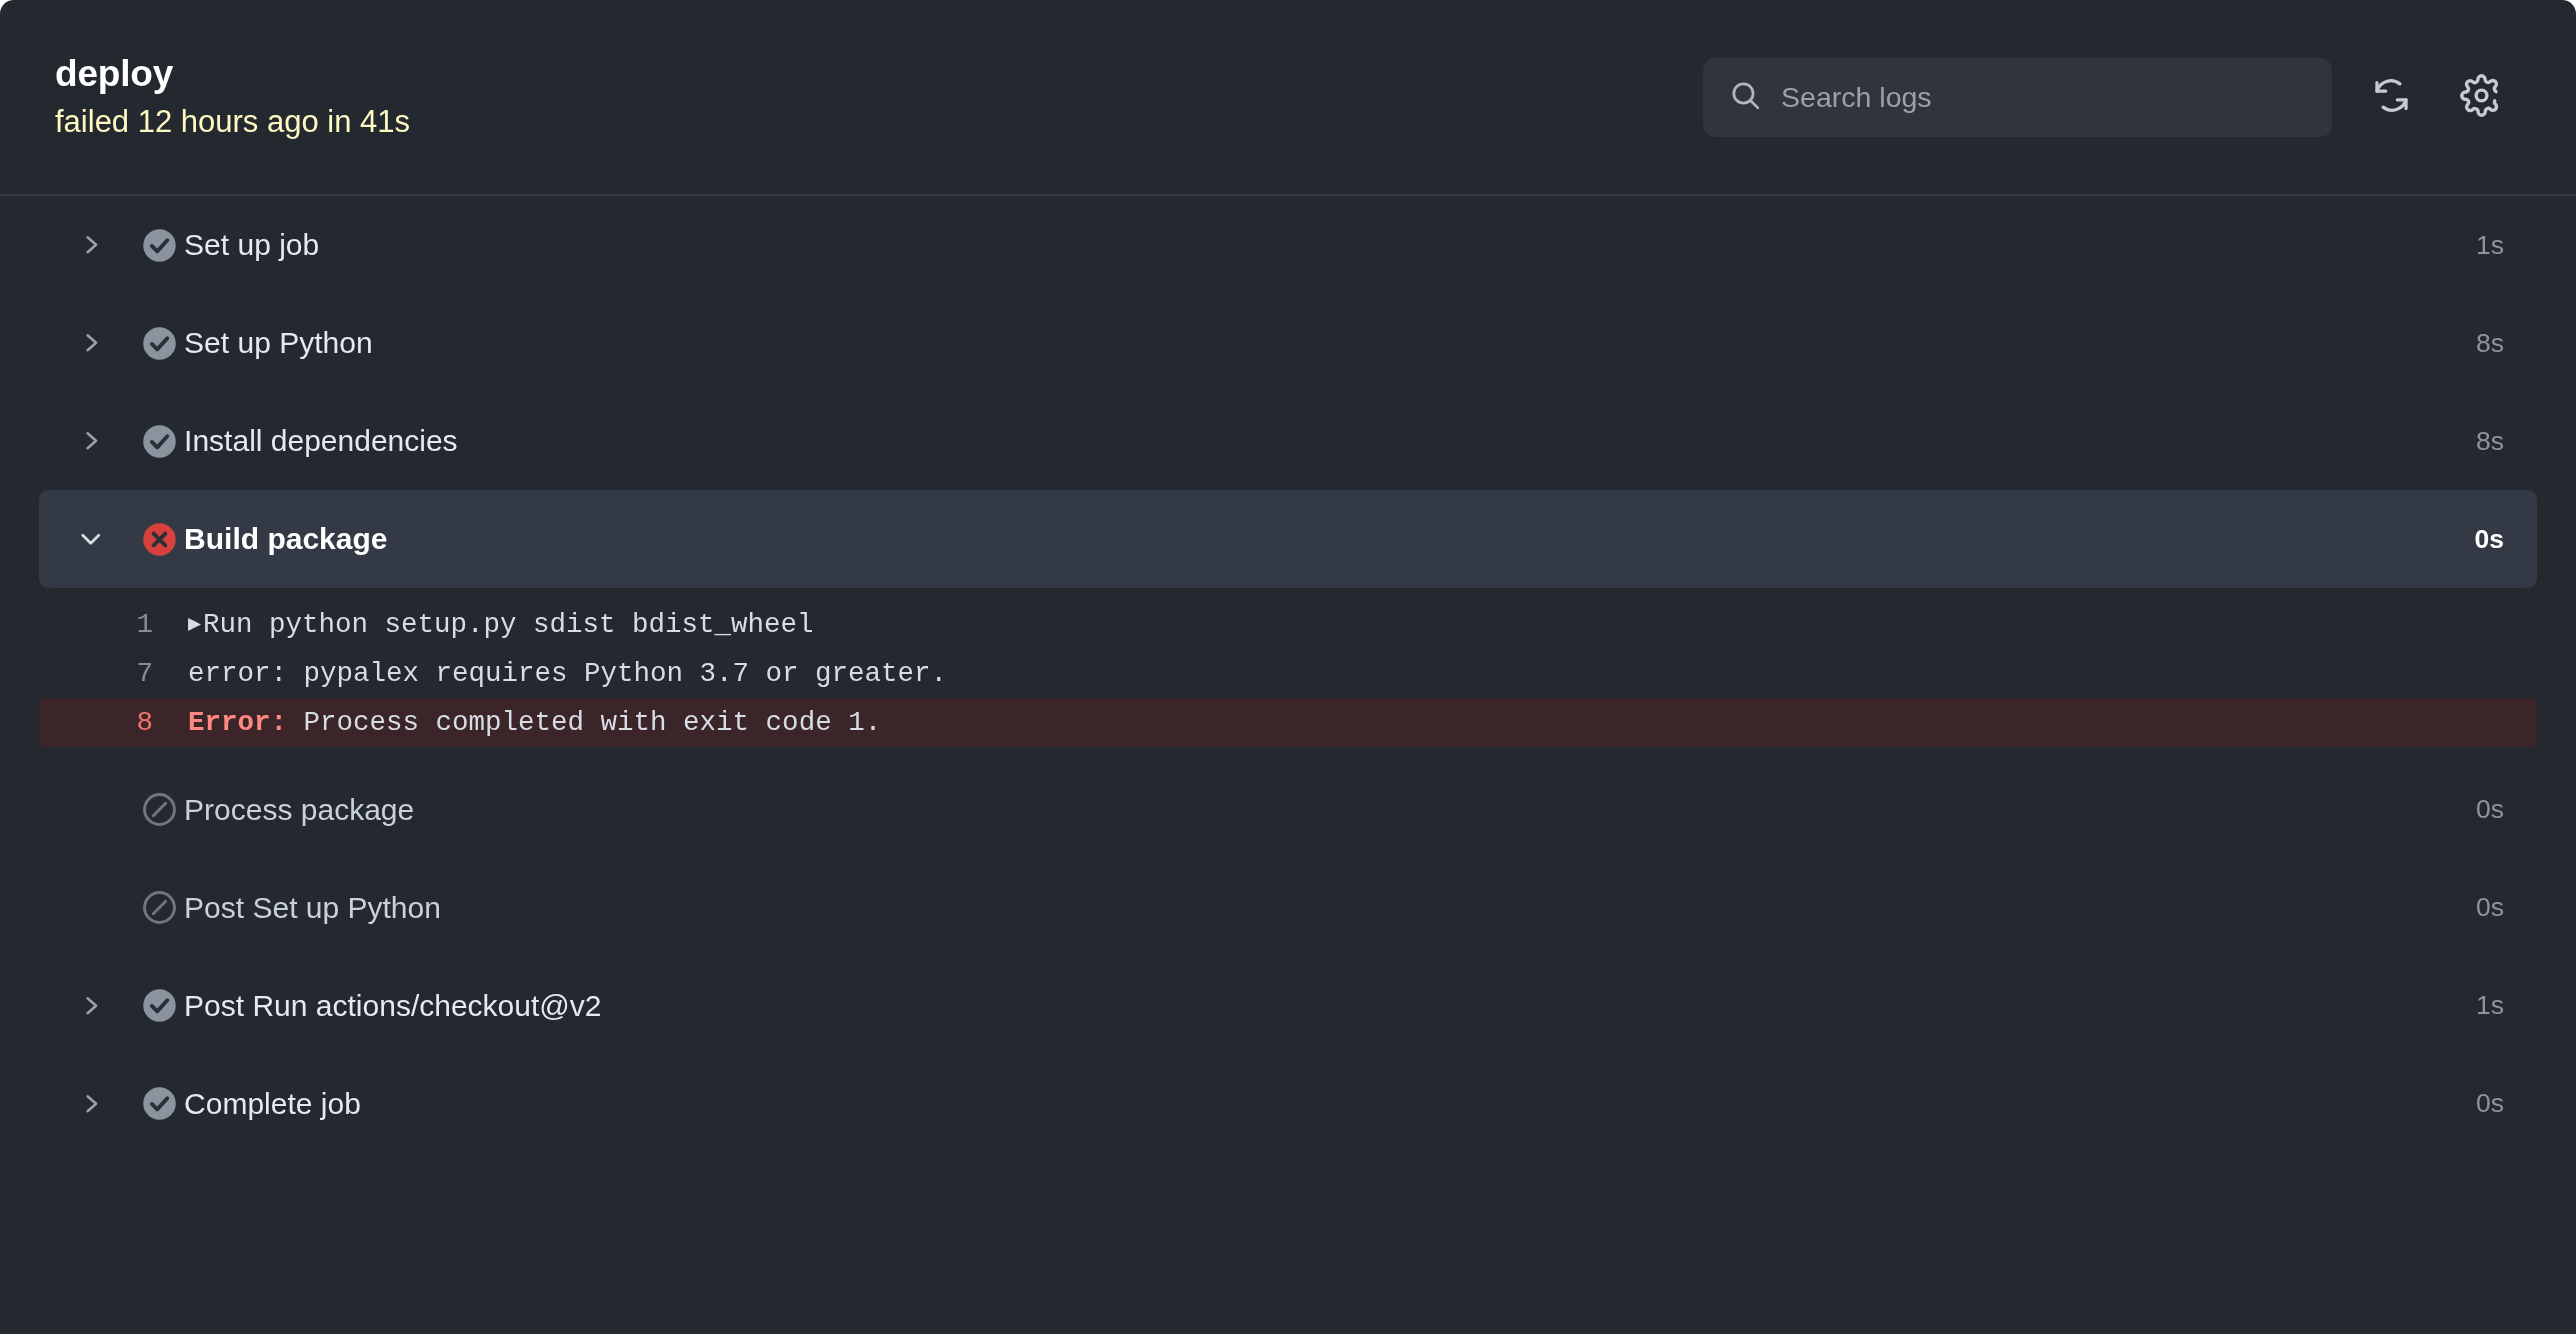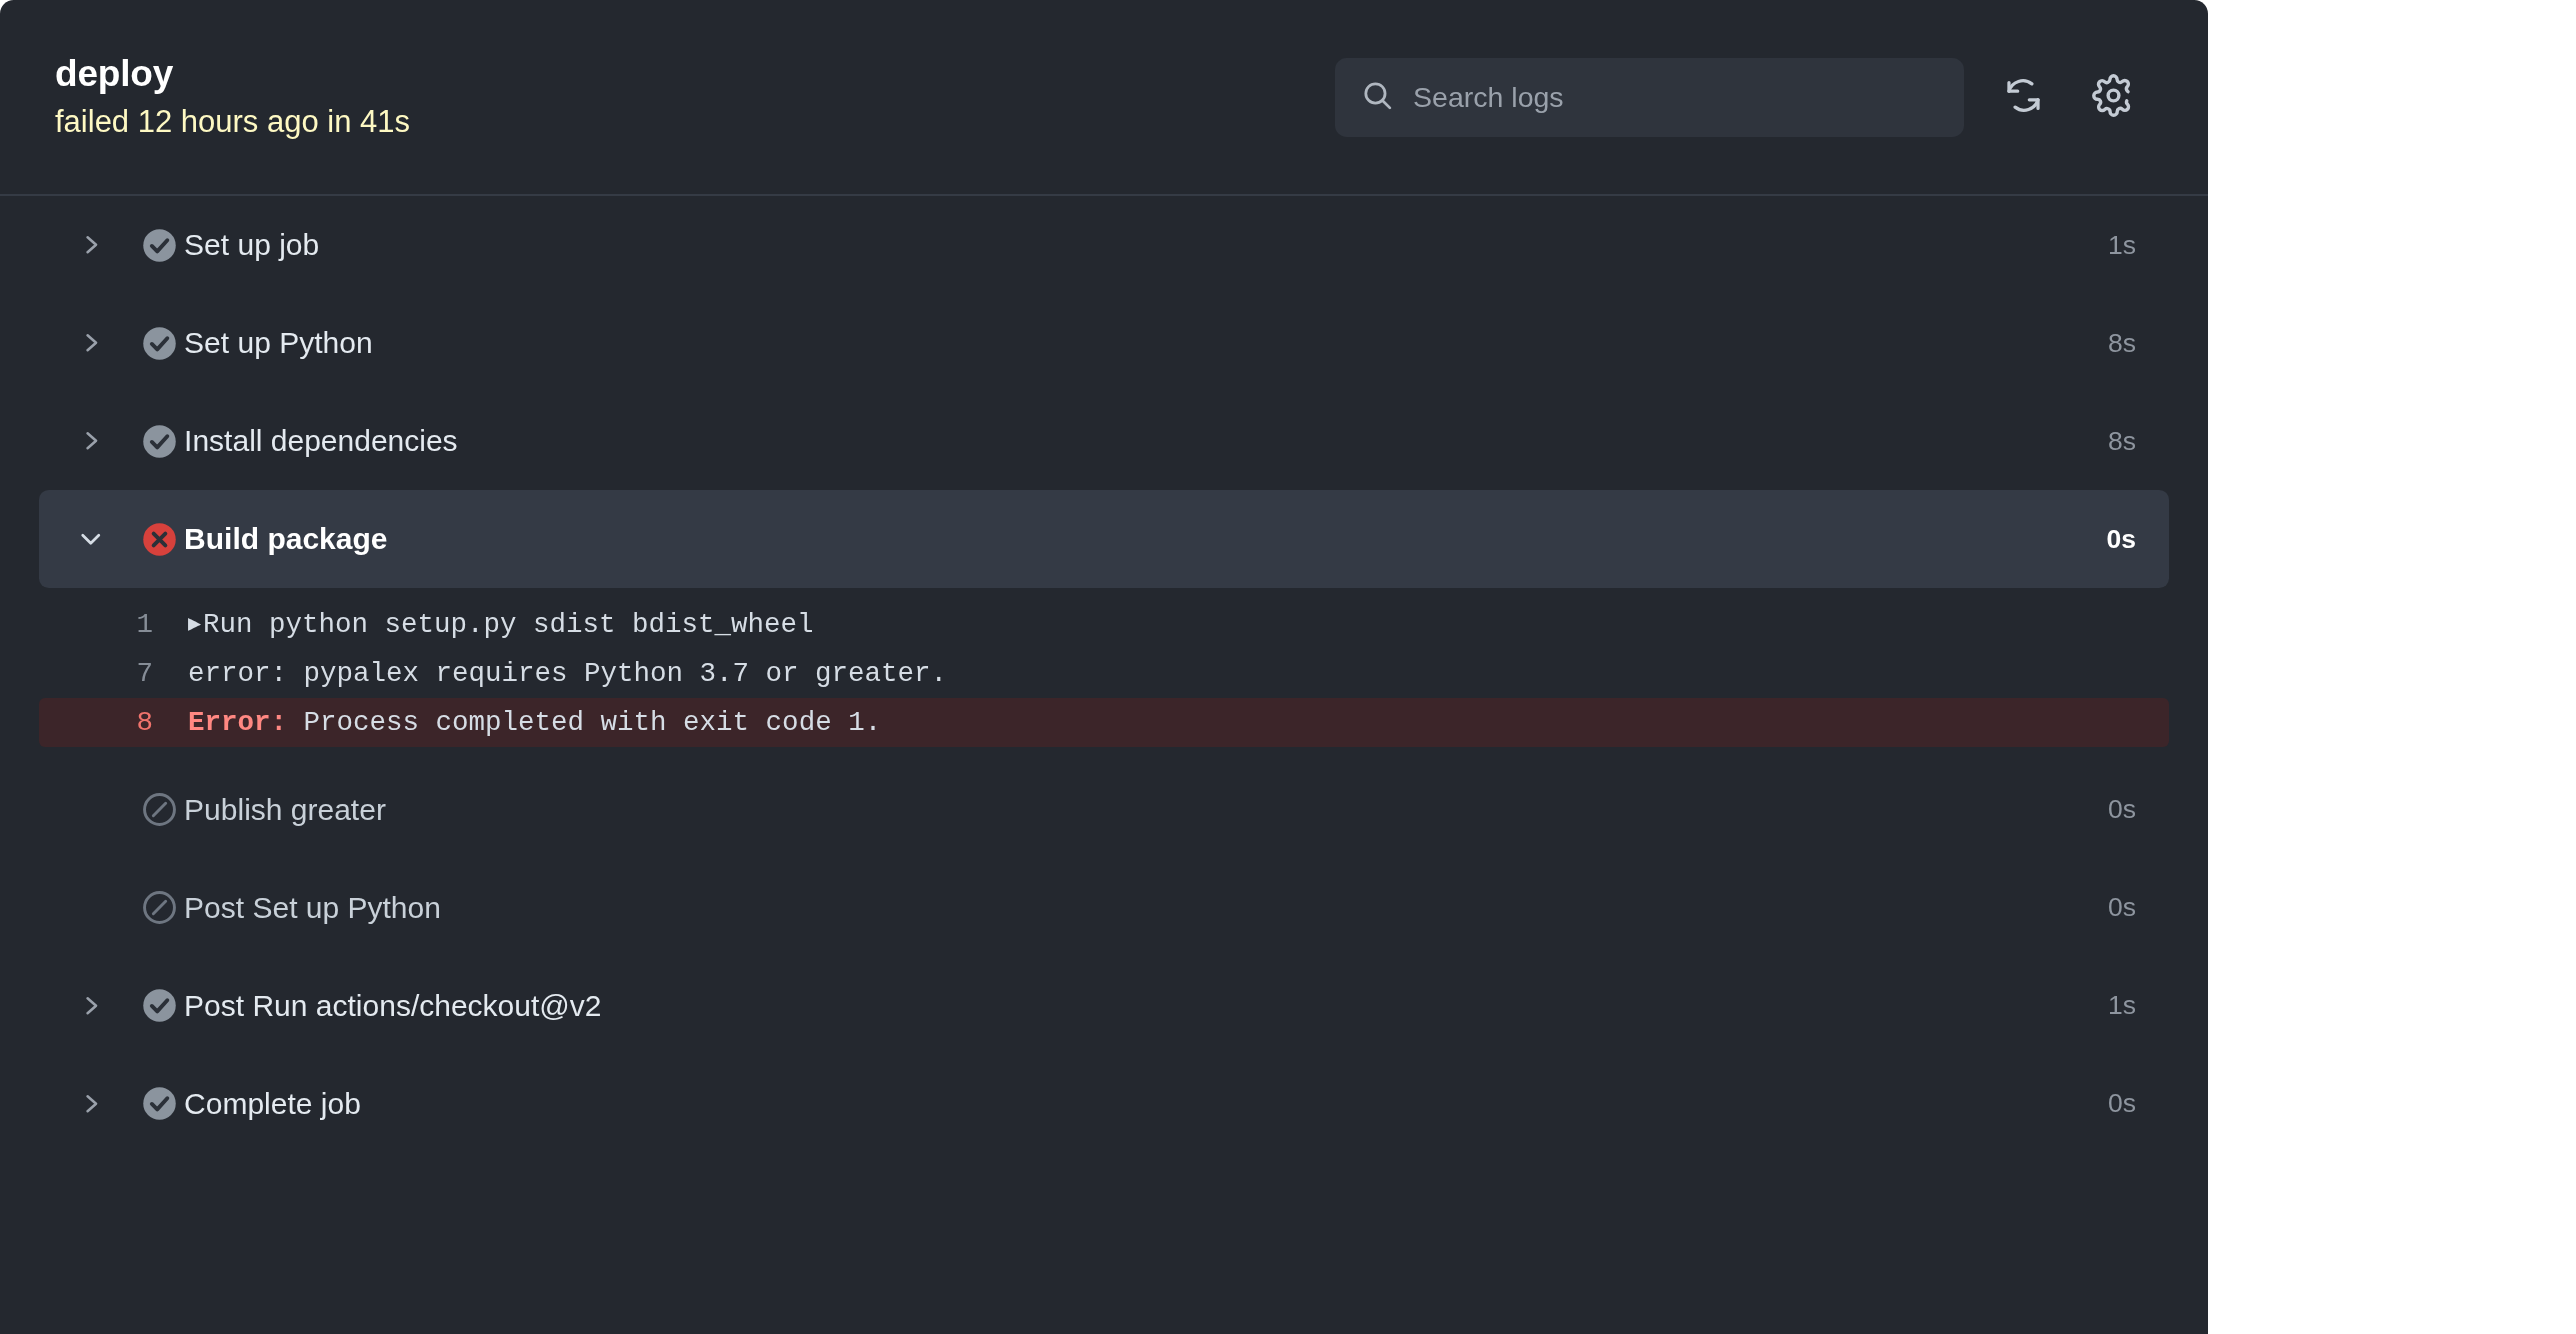--- a/index.html
+++ b/index.html
@@ -7,21 +7,21 @@
   html, body {
     width: 2576px;
     height: 1334px;
     background: #ffffff;
     font-family: "Liberation Sans", sans-serif;
     overflow: hidden;
   }
 
   .log-panel {
     position: relative;
-    width: 2208px;
+    width: 2576px;
     height: 1334px;
     background: #24282f;
     border-radius: 13.8px 13.8px 0 0;
     overflow: hidden;
   }
 
   
   .panel-header {
     position: relative;
     height: 196px;
@@ -321,21 +321,21 @@
     <div class="step-row is-skipped">
       <span class="chevron empty">
         <svg width="25.5" height="25.5" viewBox="0 0 24 24"></svg>
       </span>
       <span class="status-icon">
         <svg width="39" height="39" viewBox="0 0 24 24" fill="none" stroke="#6e7681" stroke-width="1.8">
             <circle cx="12" cy="12" r="9.2"></circle>
             <line x1="8.2" y1="15.8" x2="15.8" y2="8.2" stroke-linecap="round"></line>
           </svg>
       </span>
-      <span class="step-label">Publish greater</span>
+      <span class="step-label">Process package</span>
       <span class="step-duration">0s</span>
     </div>
 
     <div class="step-row is-skipped">
       <span class="chevron empty">
         <svg width="25.5" height="25.5" viewBox="0 0 24 24"></svg>
       </span>
       <span class="status-icon">
         <svg width="39" height="39" viewBox="0 0 24 24" fill="none" stroke="#6e7681" stroke-width="1.8">
             <circle cx="12" cy="12" r="9.2"></circle>

